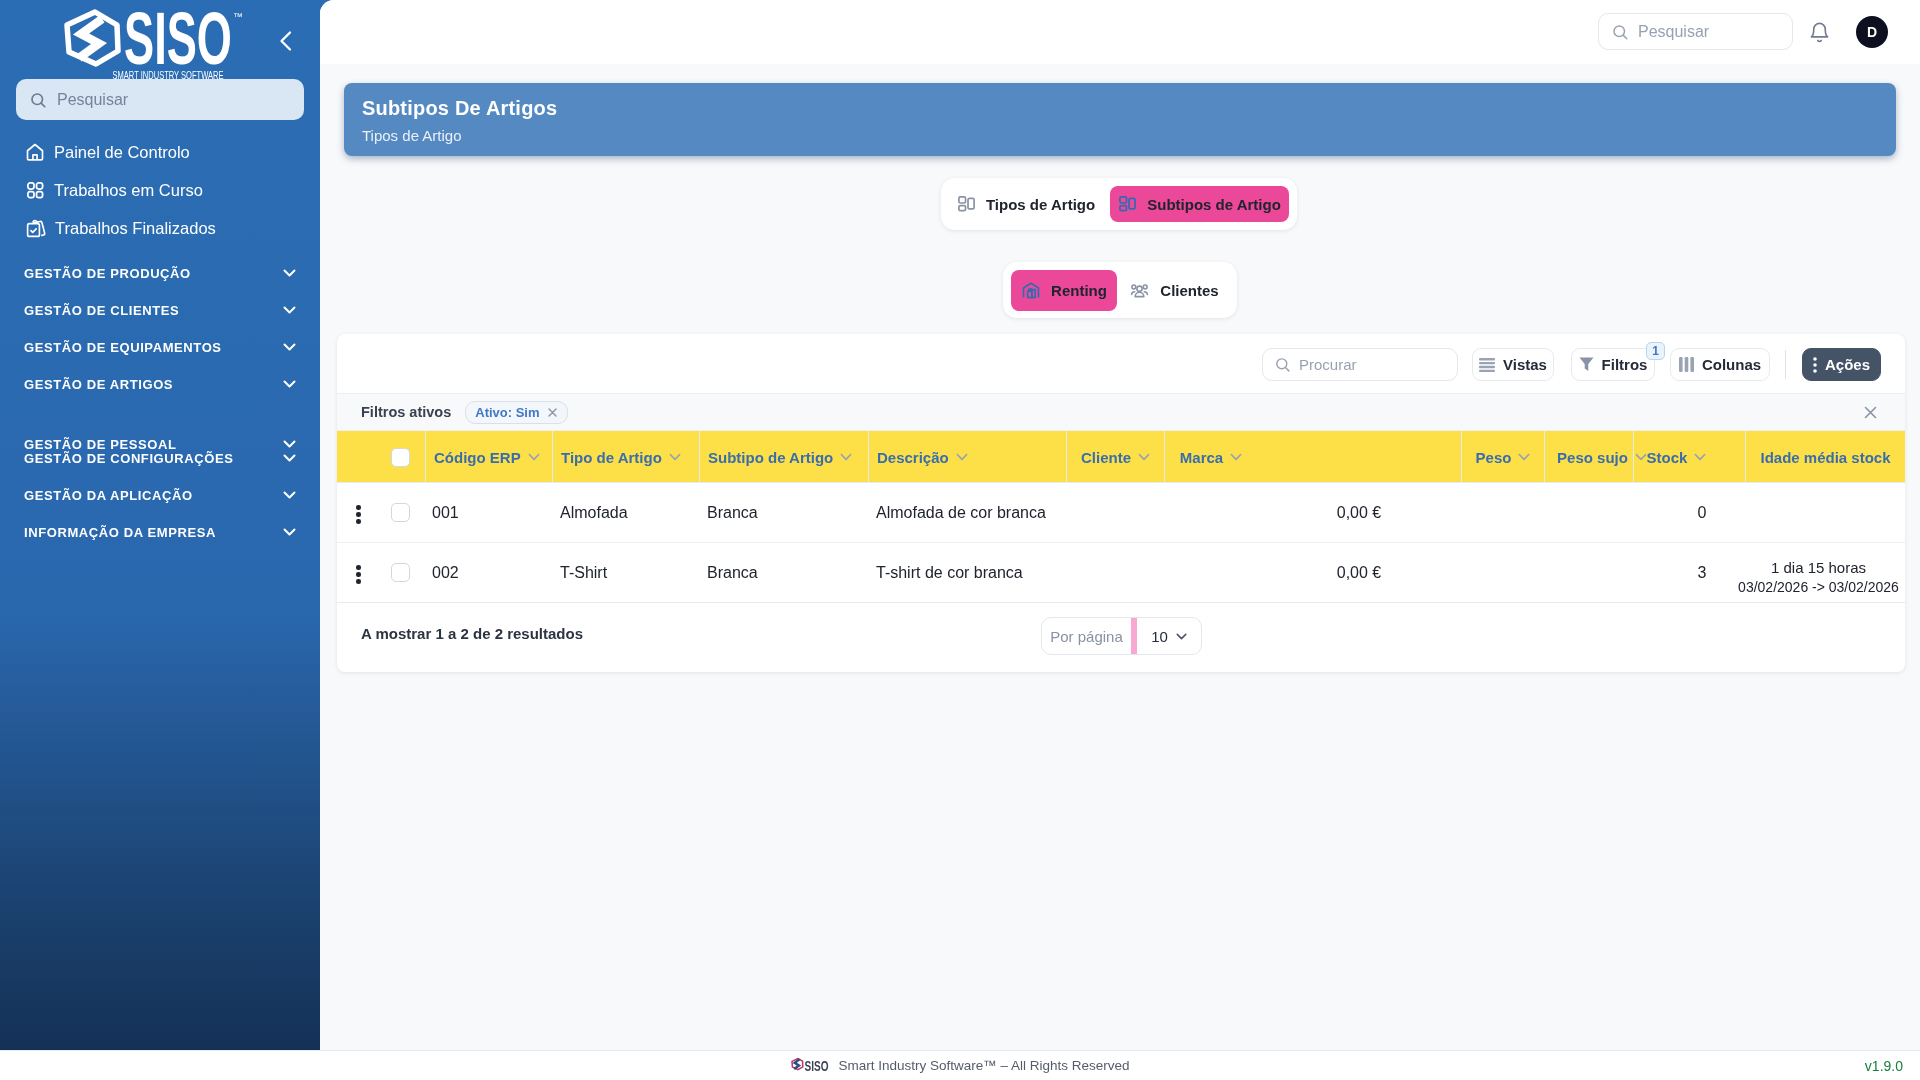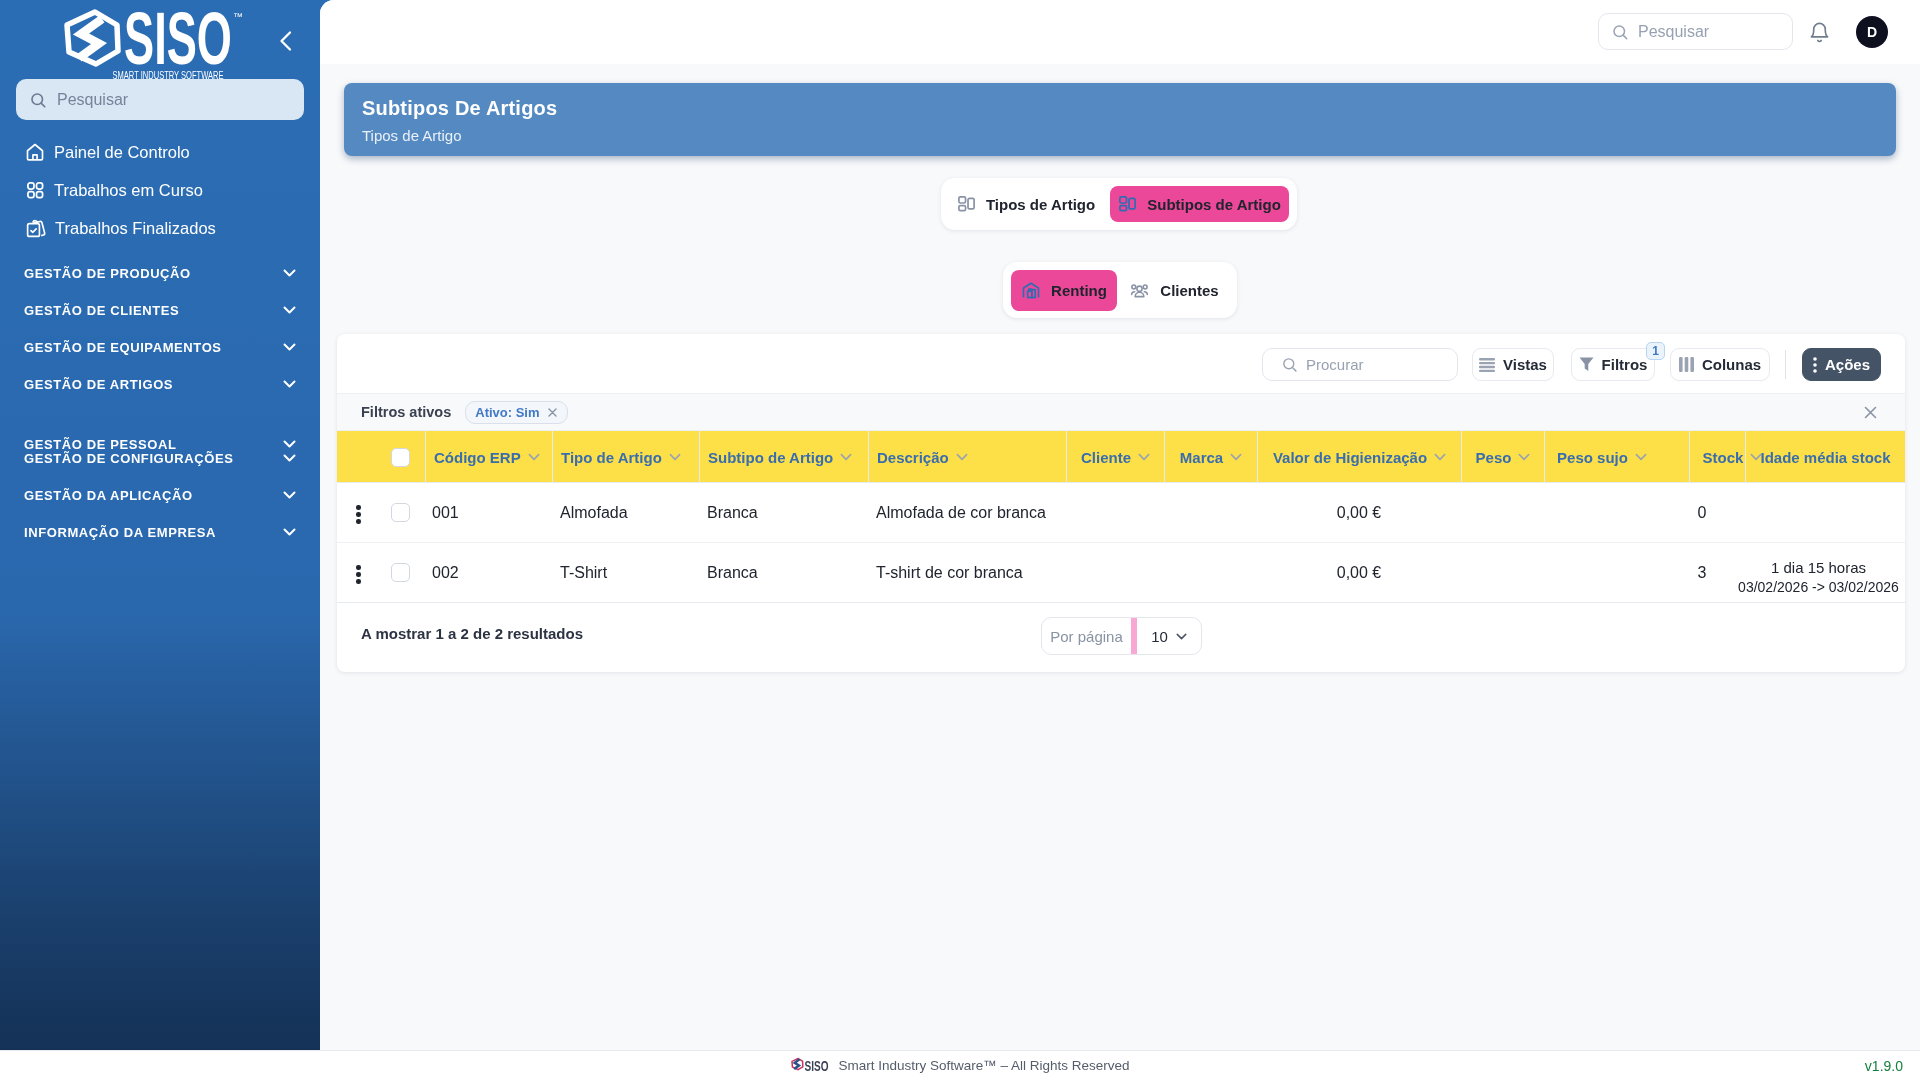--- a/index.html
+++ b/index.html
@@ -43,21 +43,21 @@
 .tc2 { left:1003px; top:262px; width:234px; height:56px; padding:0 8px; }
 .seg { display:flex; align-items:center; justify-content:center; border-radius:8px; font-size:15px; font-weight:bold; color:#20242e; }
 .seg svg { margin-right:10px; flex:none; }
 .seg.active { background:#ec4899; }
 
 
 .card { position:absolute; left:337px; top:334px; width:1568px; height:338px; background:#fff; border-radius:8px;
   box-shadow:0 1px 4px rgba(25,40,70,.10); }
 .toolbar { position:absolute; left:0; top:0; width:100%; height:59px; }
 .tb-input { position:absolute; left:925px; top:14px; width:196px; height:33px; border:1px solid #e3e7ec; border-radius:10px;
-  display:flex; align-items:center; padding-left:18px; background:#fff; }
+  display:flex; align-items:center; padding-left:11px; background:#fff; }
 .tb-input .ph { color:#98a1b2; font-size:15px; margin-left:8px; }
 .btn { position:absolute; top:14px; height:33px; border:1px solid #e6e9ee; border-radius:9px; background:#fff;
   display:flex; align-items:center; justify-content:center; font-size:15px; font-weight:bold; color:#252b37; }
 .btn svg { margin-right:8px; }
 .btn.dark { background:#455366; color:#fff; border-color:#455366; }
 .badge { position:absolute; left:1309px; top:8px; width:19px; height:18px; background:#eaf2fc; border:1px solid #b9d4ef;
   border-radius:5px; color:#3f78c2; font-size:12px; font-weight:bold; display:flex; align-items:center; justify-content:center; }
 .vsep { position:absolute; left:1448px; top:16px; width:1px; height:29px; background:#dfe3e9; }
 .filterrow { position:absolute; left:0; top:59px; width:100%; height:38px; background:#f8f9fb;
   border-top:1px solid #edeff2; border-bottom:1px solid #edeff2; display:flex; align-items:center; }
@@ -350,39 +350,33 @@
         <svg width="12" height="8" viewBox="0 0 13 8">
           <path d="M1.5 1.5 L6.5 6.5 L11.5 1.5" stroke="#9aa3b0" stroke-width="1.8" fill="none" stroke-linecap="round" stroke-linejoin="round"></path>
         </svg>
       </div>
     <div class="th" style="left:827px; width:93px; justify-content:center;">
         <span>Marca</span>
         <svg width="12" height="8" viewBox="0 0 13 8">
           <path d="M1.5 1.5 L6.5 6.5 L11.5 1.5" stroke="#9aa3b0" stroke-width="1.8" fill="none" stroke-linecap="round" stroke-linejoin="round"></path>
         </svg>
       </div>
-    <div class="th" style="left:920px; width:204px; justify-content:center;">
-        <span>Valor de Higienização</span>
-        <svg width="12" height="8" viewBox="0 0 13 8">
-          <path d="M1.5 1.5 L6.5 6.5 L11.5 1.5" stroke="#9aa3b0" stroke-width="1.8" fill="none" stroke-linecap="round" stroke-linejoin="round"></path>
-        </svg>
-      </div>
     <div class="th" style="left:1124px; width:83px; justify-content:center;">
         <span>Peso</span>
         <svg width="12" height="8" viewBox="0 0 13 8">
           <path d="M1.5 1.5 L6.5 6.5 L11.5 1.5" stroke="#9aa3b0" stroke-width="1.8" fill="none" stroke-linecap="round" stroke-linejoin="round"></path>
         </svg>
       </div>
     <div class="th" style="left:1207px; width:115px; justify-content:center;">
         <span>Peso sujo</span>
         <svg width="12" height="8" viewBox="0 0 13 8">
           <path d="M1.5 1.5 L6.5 6.5 L11.5 1.5" stroke="#9aa3b0" stroke-width="1.8" fill="none" stroke-linecap="round" stroke-linejoin="round"></path>
         </svg>
       </div>
-    <div class="th" style="left:1352px; width:86px; justify-content:center;">
+    <div class="th" style="left:1296px; width:86px; justify-content:center;">
         <span>Stock</span>
         <svg width="12" height="8" viewBox="0 0 13 8">
           <path d="M1.5 1.5 L6.5 6.5 L11.5 1.5" stroke="#9aa3b0" stroke-width="1.8" fill="none" stroke-linecap="round" stroke-linejoin="round"></path>
         </svg>
       </div>
     <div class="th" style="left:1408px; width:160px; justify-content:center;">
         <span>Idade média stock</span>
       </div>
   </div>
 

